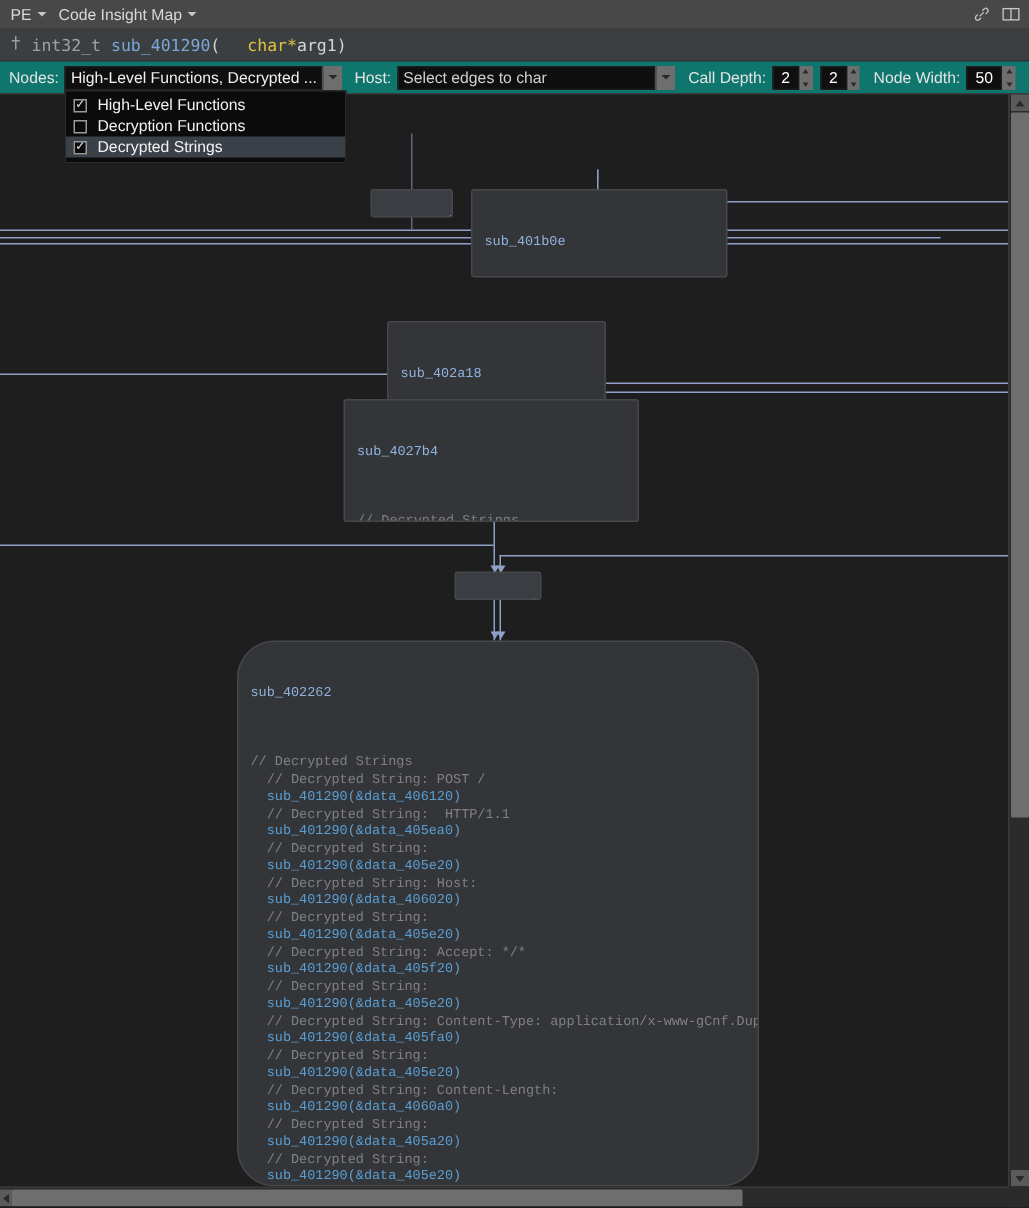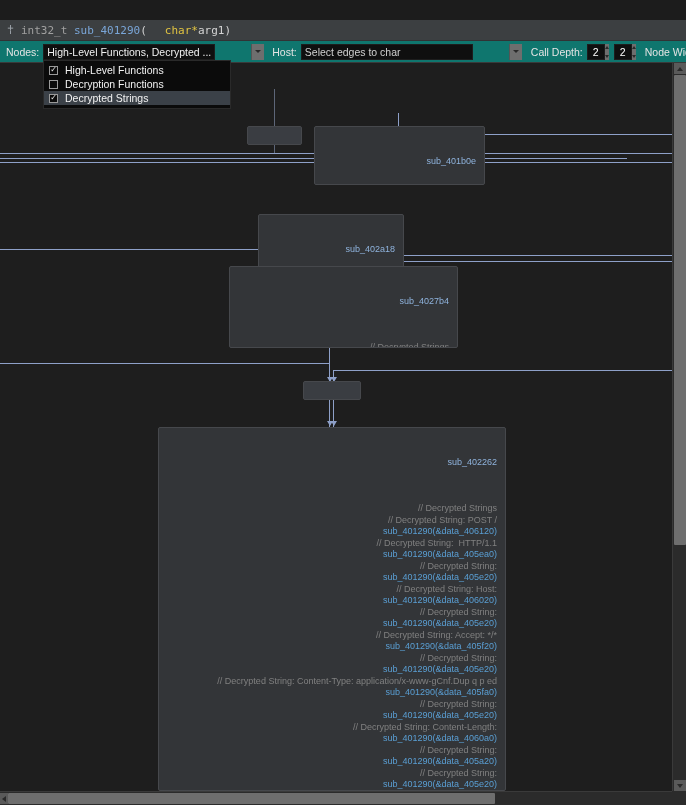--- a/index.html
+++ b/index.html
@@ -94,21 +94,21 @@
     border-left: 1px solid #555;
     display:flex; align-items:center; justify-content:center;
     box-sizing:border-box;
     flex: 0 0 13px;
   }
   .combo-arrow i {
     width:0;height:0;
     border-left:3px solid transparent;border-right:3px solid transparent;
     border-top:3.5px solid #2a2a2a; display:block;
   }
-  .combowrap { display:flex; align-items:center;gap:36px; }
+  .combowrap { display:flex; align-items:center; }
   .spin {
     background:#0f0f0f; border:1px solid #1d1d1d;
     height:16px; min-width:18px; box-sizing:border-box;
     color:#ffffff; font-size:10.5px;
     display:flex; align-items:center; justify-content:center;
     padding: 0 4px;
   }
   .spinbtns {
     width:10px; height:16px; background:#6e6e6e;
     display:flex; flex-direction:column; justify-content:space-between;
@@ -137,29 +137,28 @@
     border-right:3px solid transparent;
     border-top:5px solid #8ea0c8;
   }
 
   
   .node {
     position:absolute;
     background:#333538;
     border:1px solid #46484c;
     border-radius:2px;
-    font-family:Liberation Sans, sans-serif;
+    font-family:Liberation Mono, monospace;
     font-size:9px;
     line-height:11.5px;
     color:#b8b8b8;
     box-sizing:border-box;
     padding: 6px 8px;
     white-space:pre;
     overflow:hidden;
-    text-align:right;
   }
   .node.small { padding: 4px 8px; background:#3a3d42; }
   .node .title { color:#8fb3dd; }
   .node .cmt   { color:#808080; }
   .node .call  { color:#5a9fd4; }
 
   
   .dropdown {
     position:absolute; left:43px; top:60px; width:188px;
     background:#0b0b0b;
@@ -227,20 +226,46 @@
 
   .corner {
     position:absolute; right:0; bottom:0; width:14px;height:14px;background:#2b2b2b;
   }
 </style>
 </head>
 <body>
 
 <div id="app">
 
+  <div class="menubar">
+    <div class="mitem">
+      <span>PE</span>
+      <span class="caret"></span>
+    </div>
+    <div class="mitem">
+      <span>Code Insight Map</span>
+      <span class="caret"></span>
+    </div>
+    <div class="spacer"></div>
+    <div class="tb-icon">
+      <svg width="11" height="11" viewBox="0 0 16 16" aria-hidden="true">
+        <g fill="none" stroke="#c6c6c6" stroke-width="1.3" stroke-linecap="round">
+          <path d="M6.4 9.6 L9.6 6.4"></path>
+          <path d="M9.0 4.2 L10.6 2.6 a2.3 2.3 0 0 1 3.2 3.2 L12.2 7.4"></path>
+          <path d="M7.0 11.8 L5.4 13.4 a2.3 2.3 0 0 1 -3.2 -3.2 L3.8 8.6"></path>
+        </g>
+      </svg>
+    </div>
+    <div class="tb-icon">
+      <svg width="12" height="11" viewBox="0 0 16 14" aria-hidden="true">
+        <rect x="1" y="2" width="14" height="10" fill="none" stroke="#c6c6c6" stroke-width="1.2"></rect>
+        <line x1="8" y1="2" x2="8" y2="12" stroke="#c6c6c6" stroke-width="1.2"></line>
+      </svg>
+    </div>
+  </div>
 
   <div class="fnheader">
     <span class="pin-icon">
       <svg width="9" height="11" viewBox="0 0 10 12" aria-hidden="true">
         <path d="M5 1 L5 7 M2 4.5 L8 4.5 M5 7 L5 11" stroke="#9aa0a6" stroke-width="1.1" fill="none"></path>
       </svg>
     </span>
     <span class="tok-type">int32_t</span>
     <span>&nbsp;</span>
     <span class="tok-fn">sub_401290</span>
@@ -327,30 +352,30 @@
     <div class="node" id="n-401b0e" style="left:314px; top:63px; width:171px; height:59px;">
       <div class="title">sub_401b0e</div>
       
     </div>
 
     <div class="node" id="n-402a18" style="left:258px; top:108px; width:146px; height:63px;margin-top:43px;">
       <div class="title">sub_402a18</div>
       
     </div>
 
-    <div class="node" id="n-4027b4" style="left:229px; top:203px; width:229px; height:82px;">
+    <div class="node" id="n-4027b4" style="left:229px; top:203px; width:197px; height:82px;">
       <div class="title">sub_4027b4</div>
       <div><div class="blank">&nbsp;</div><div class="cmt">// Decrypted Strings</div></div>
     </div>
 
     <div class="node small" id="n-402840" style="left:303px; top:318px; width:58px; height:19px;">
       <span class="title">sub_402840</span>
     </div>
 
-    <div class="node" id="n-402262" style="left:158px; top:364px; width:348px; height:364px;">
+    <div class="node" id="n-402262" style="left:158px; top:364px; width:348px; height:364px;border-radius:25px;">
       <div class="title">sub_402262</div>
       <div><div class="blank">&nbsp;</div><div class="cmt">// Decrypted Strings</div><div class="cmt">  // Decrypted String: POST /</div><div class="call">  sub_401290(&amp;data_406120)</div><div class="cmt">  // Decrypted String:  HTTP/1.1</div><div class="call">  sub_401290(&amp;data_405ea0)</div><div class="cmt">  // Decrypted String:</div><div class="call">  sub_401290(&amp;data_405e20)</div><div class="cmt">  // Decrypted String: Host:</div><div class="call">  sub_401290(&amp;data_406020)</div><div class="cmt">  // Decrypted String:</div><div class="call">  sub_401290(&amp;data_405e20)</div><div class="cmt">  // Decrypted String: Accept: */*</div><div class="call">  sub_401290(&amp;data_405f20)</div><div class="cmt">  // Decrypted String:</div><div class="call">  sub_401290(&amp;data_405e20)</div><div class="cmt">  // Decrypted String: Content-Type: application/x-www-gCnf.Dup q p ed</div><div class="call">  sub_401290(&amp;data_405fa0)</div><div class="cmt">  // Decrypted String:</div><div class="call">  sub_401290(&amp;data_405e20)</div><div class="cmt">  // Decrypted String: Content-Length:</div><div class="call">  sub_401290(&amp;data_4060a0)</div><div class="cmt">  // Decrypted String:</div><div class="call">  sub_401290(&amp;data_405a20)</div><div class="cmt">  // Decrypted String:</div><div class="call">  sub_401290(&amp;data_405e20)</div><div class="cmt">  // Decrypted String: &lt;c&gt;</div></div>
     </div>
 
   </div>
 
   <div class="dropdown">
     <div class="dd-item">
       <span class="dd-box checked"></span>
       <span>High-Level Functions</span>

